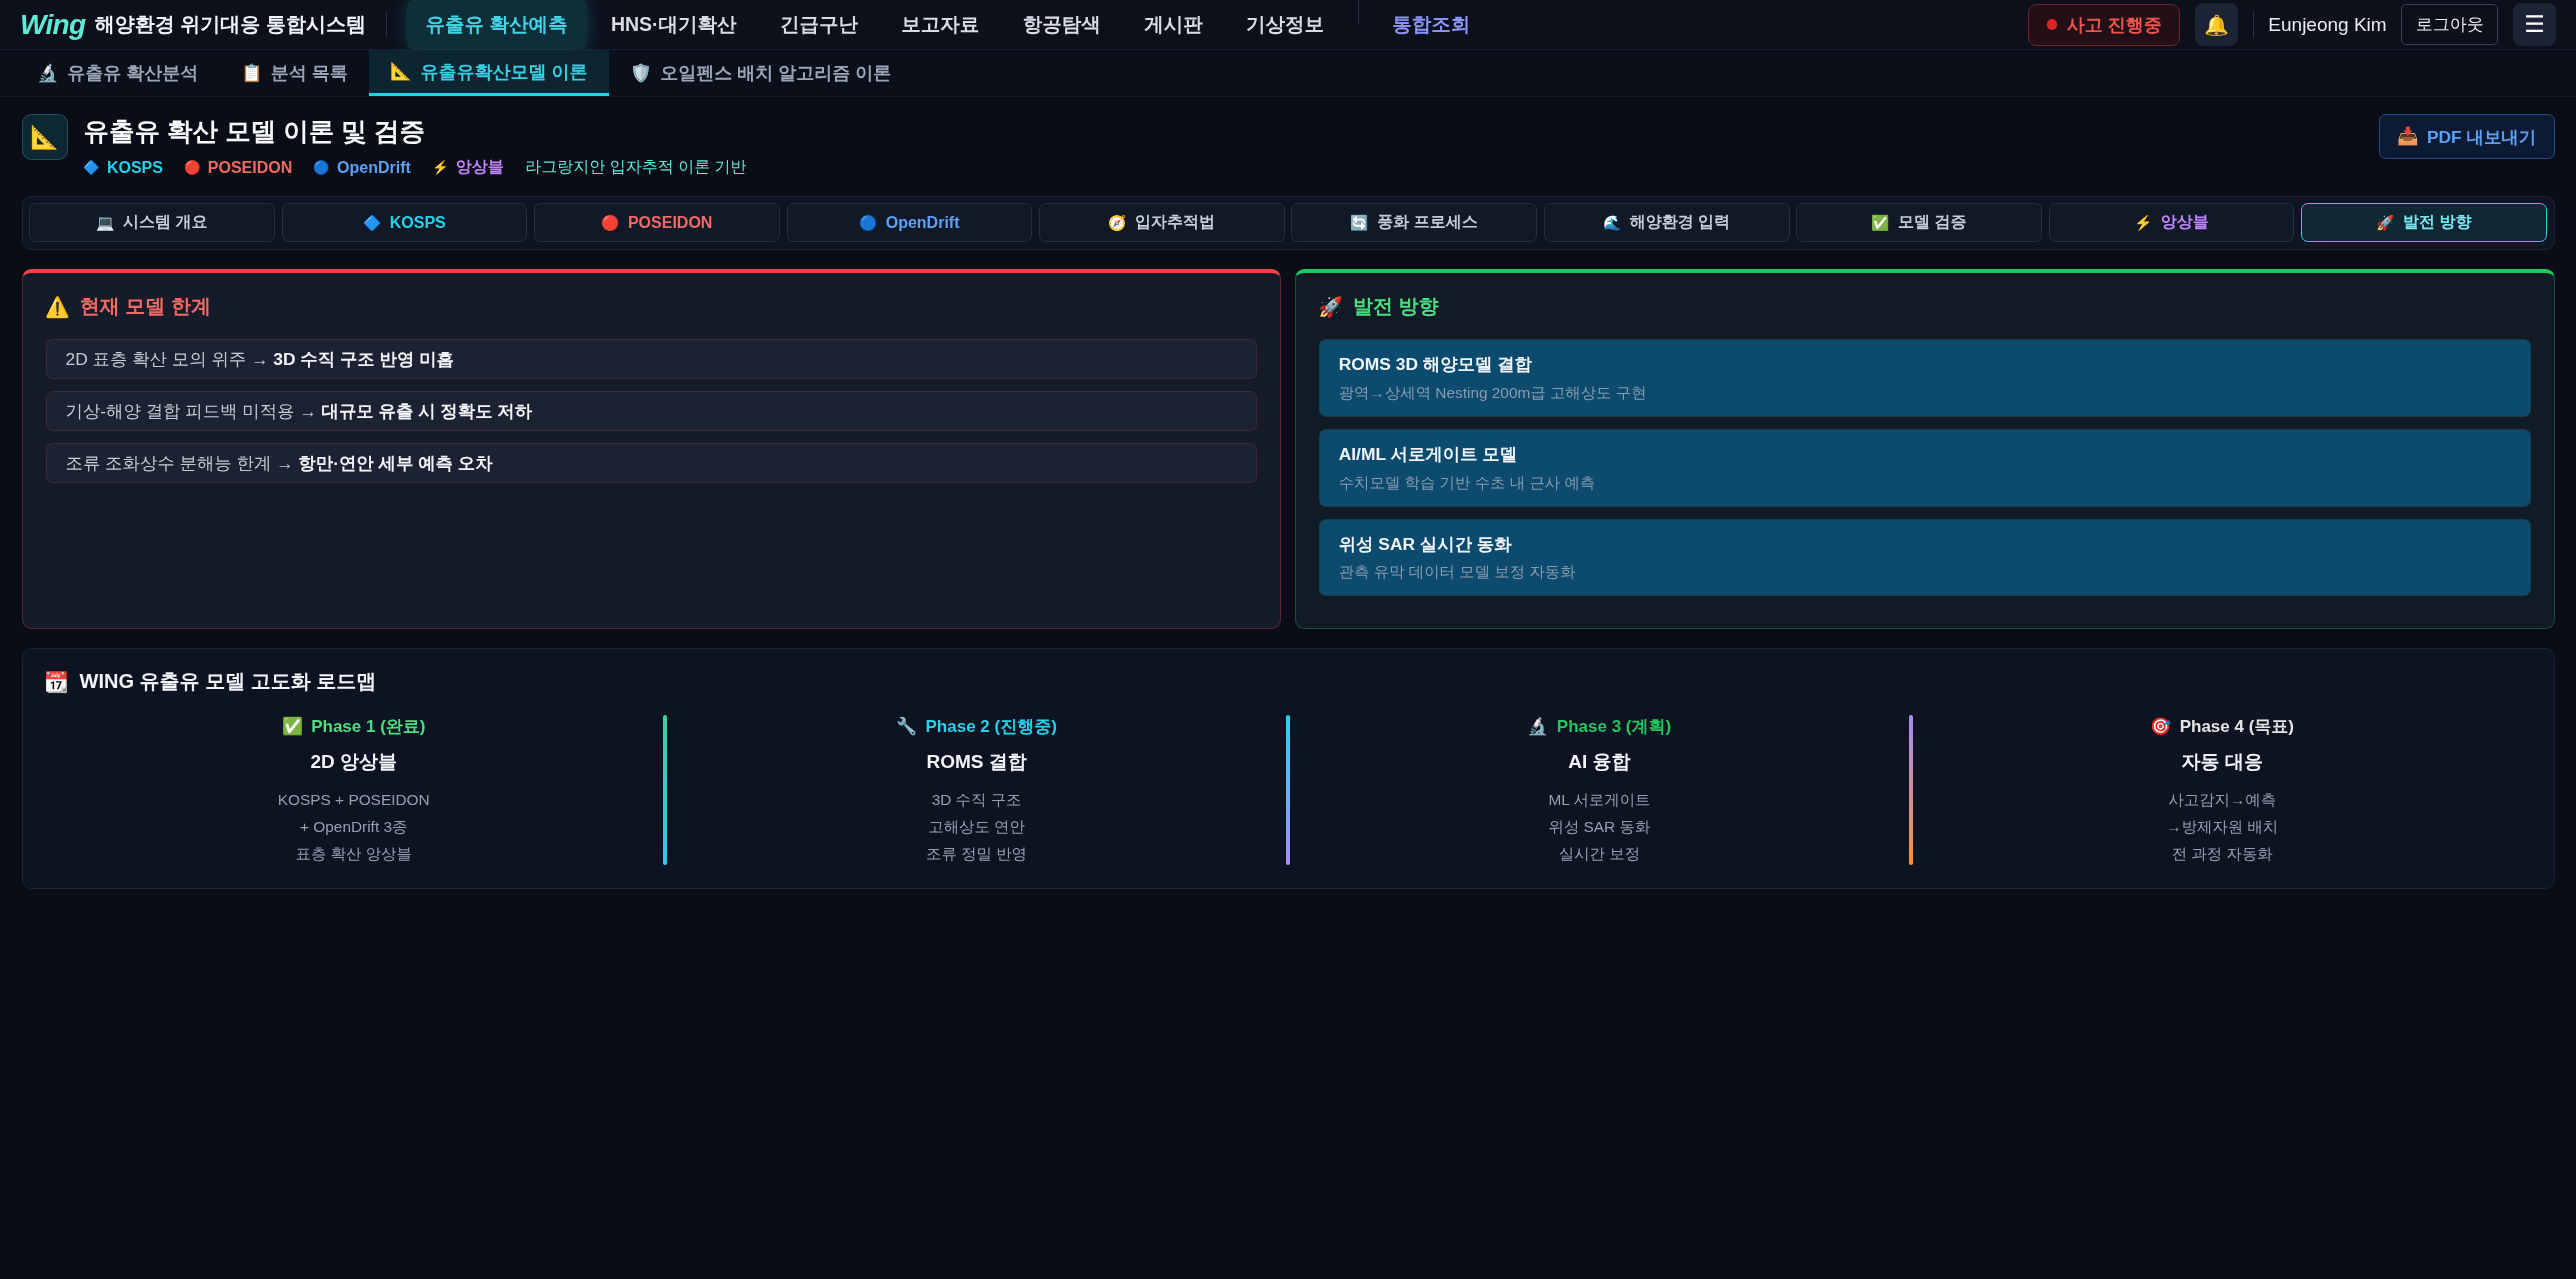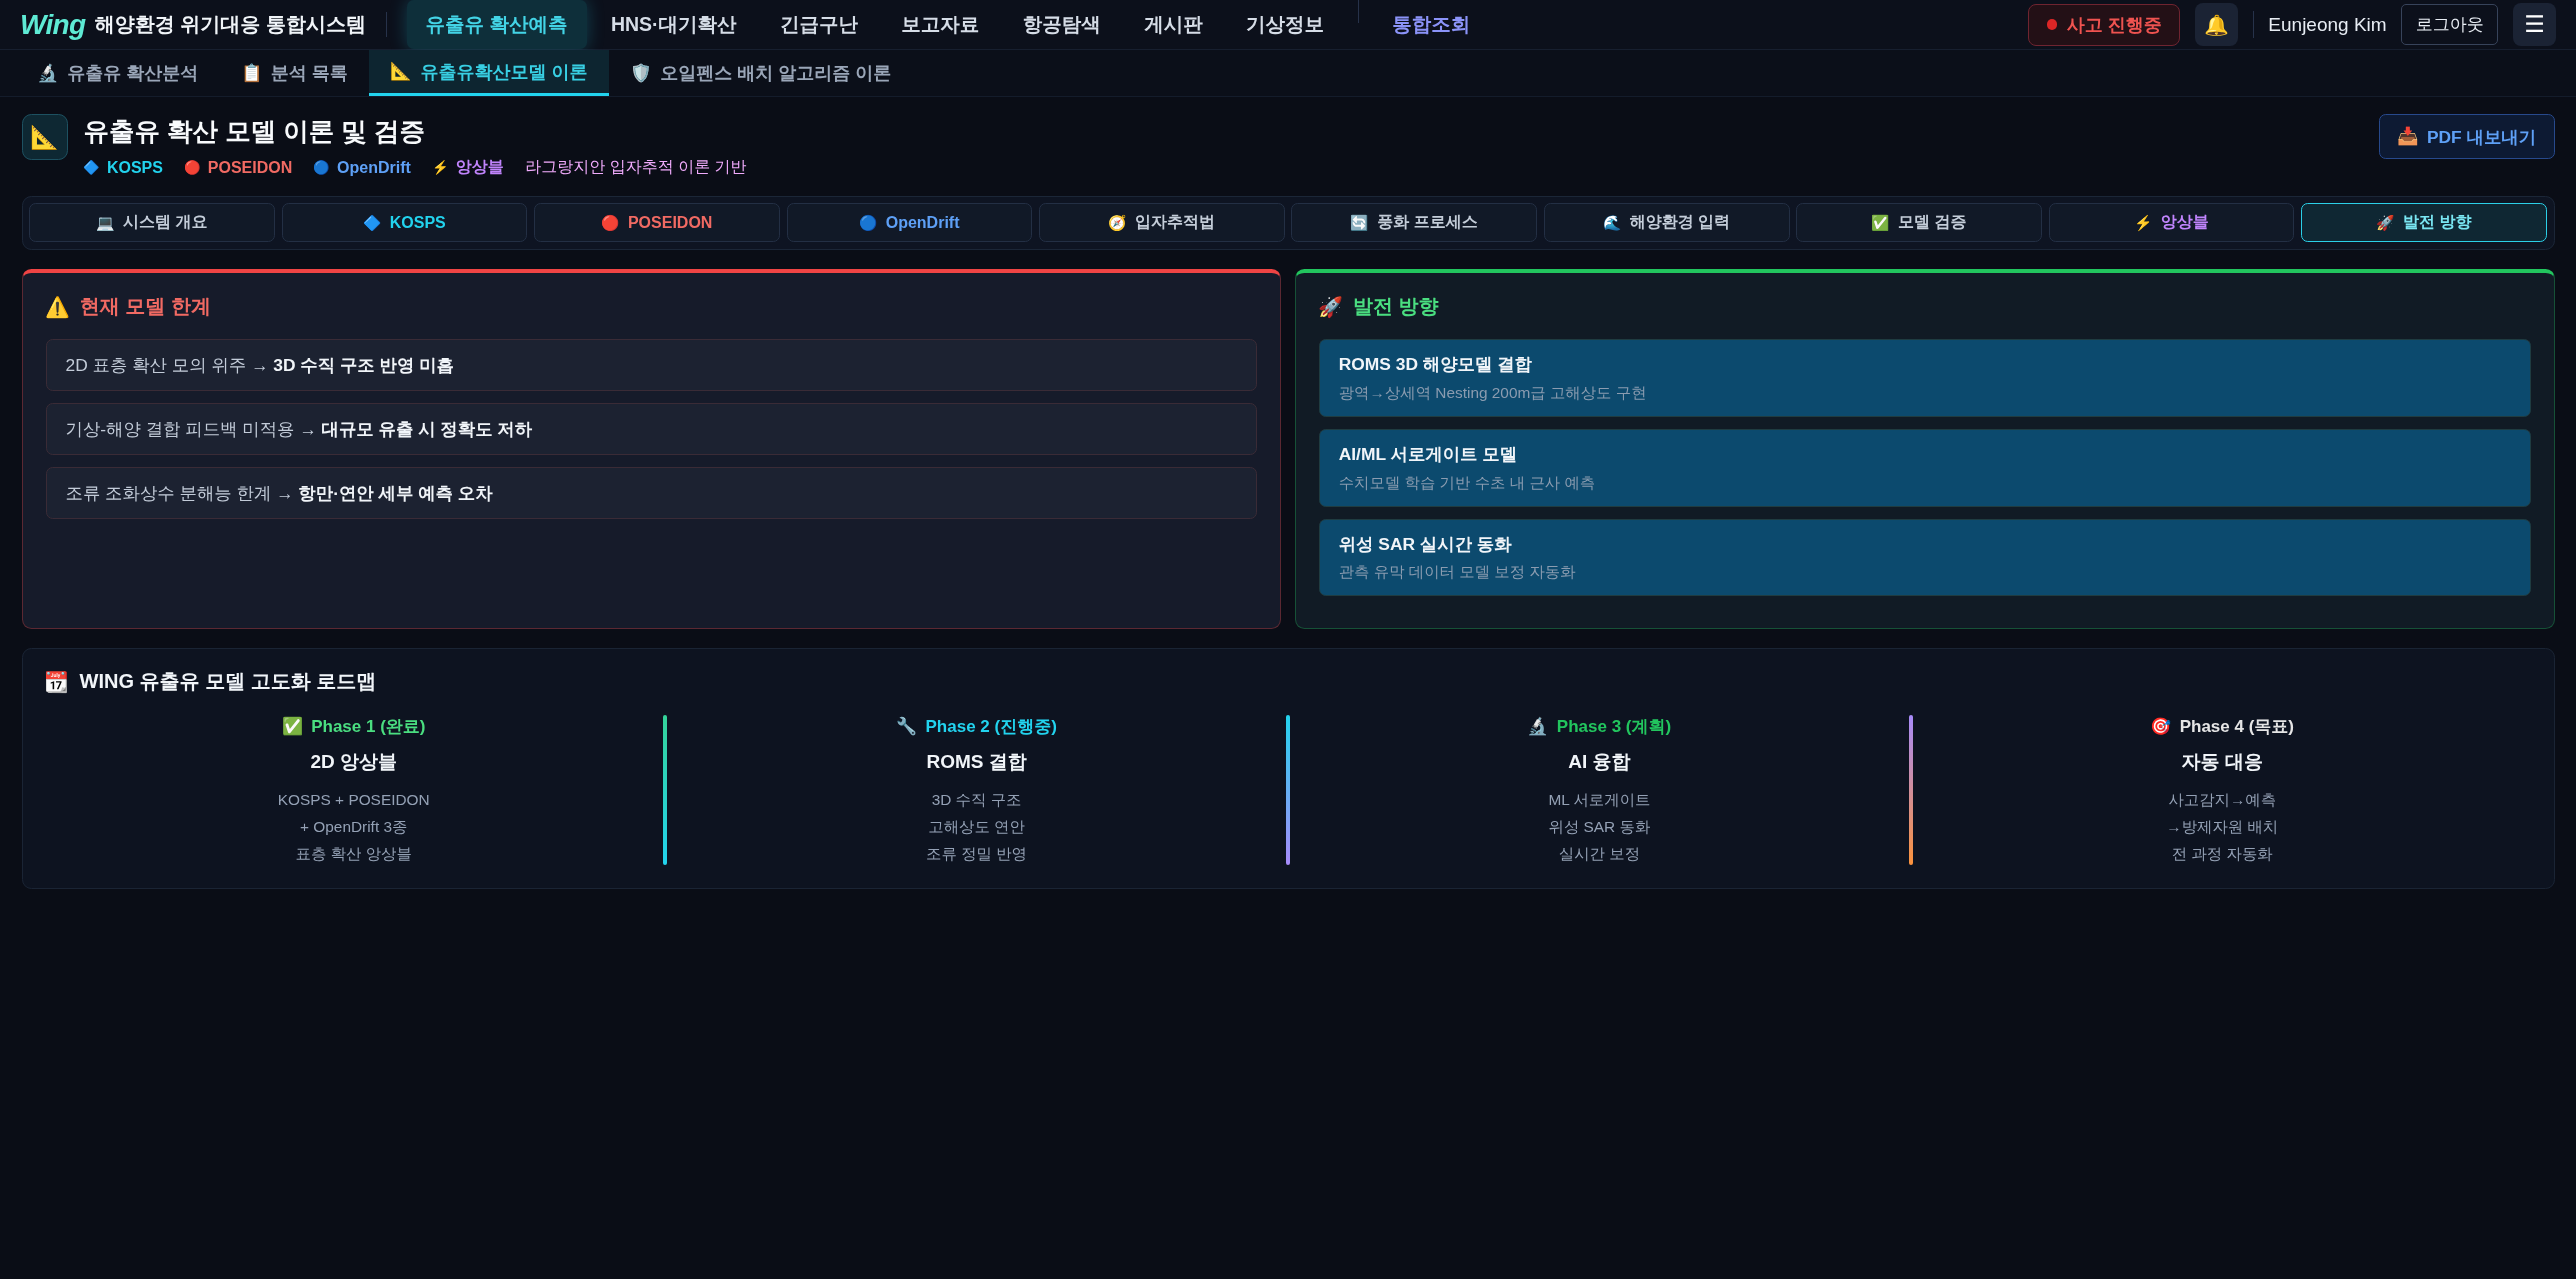--- a/index.html
+++ b/index.html
@@ -62,21 +62,21 @@
   .page-head { display:flex; align-items:flex-start; margin-bottom:17.4px; }
   .head-icon {
     width:46px; height:46px; border-radius:9.4px; background:#0e2833;
     border:0.7px solid #1d5161; display:flex; align-items:center; justify-content:center;
     font-size:23px; margin-right:16px;
   }
   .page-title { font-size:25.5px; font-weight:800; color:#f8fafc; margin-bottom:8px; }
   .badge-row { display:flex; align-items:center; gap:21.5px; font-size:16px; font-weight:700; }
   .badge { display:flex; align-items:center; gap:6.7px; }
   .badge .b-icon { font-size:13.4px; }
-  .head-sub { color:#f0abfc; font-weight:400; }
+  .head-sub { color:#5eead4; font-weight:400; }
   .pdf-btn {
     margin-left:auto; display:flex; align-items:center; gap:8px;
     border:0.7px solid #27498c; background:#0d1a33; color:#5ea0f6;
     font-size:17.4px; font-weight:700; padding:9.4px 17.4px; border-radius:6.7px; cursor:pointer;
     font-family:"Liberation Sans", sans-serif;
   }
   
   .section-strip {
     display:flex; gap:6.7px; background:#0e1422; border:0.7px solid #1b2637;
     border-radius:9.4px; padding:6.7px; margin-bottom:19px;
@@ -95,21 +95,21 @@
     background:#161b2a; border:0.7px solid rgba(239,68,68,.32); border-top:4.7px solid #ef4444;
   }
   .panel.future {
     background:#111b25; border:0.7px solid rgba(34,197,94,.32); border-top:4.7px solid #22c55e;
   }
   .panel-title { display:flex; align-items:center; gap:9.4px; font-size:20px; font-weight:800; margin-bottom:19px; }
   .panel.limits .panel-title { color:#f16a63; }
   .panel.future .panel-title { color:#4ade80; }
   .limit-item {
     background:#1c2231; border:0.7px solid #3a2b36; border-radius:6.7px;
-    height:52px; display:flex; align-items:center; padding:0 19px;
+    height:40px; display:flex; align-items:center; padding:0 19px;
     font-size:17.4px; color:#c3ccd9; margin-bottom:12px;
   }
   .limit-item b { color:#f1f5f9; font-weight:800; }
   .future-item {
     background:#0c4a6e; border:0.7px solid #1f3c41; border-radius:6.7px;
     padding:12px 19px; margin-bottom:12px;
   }
   .future-item .fi-title { font-size:17.4px; font-weight:800; color:#f1f5f9; margin-bottom:6.7px; }
   .future-item .fi-desc { font-size:15.4px; color:#8b9cb0; }
   

